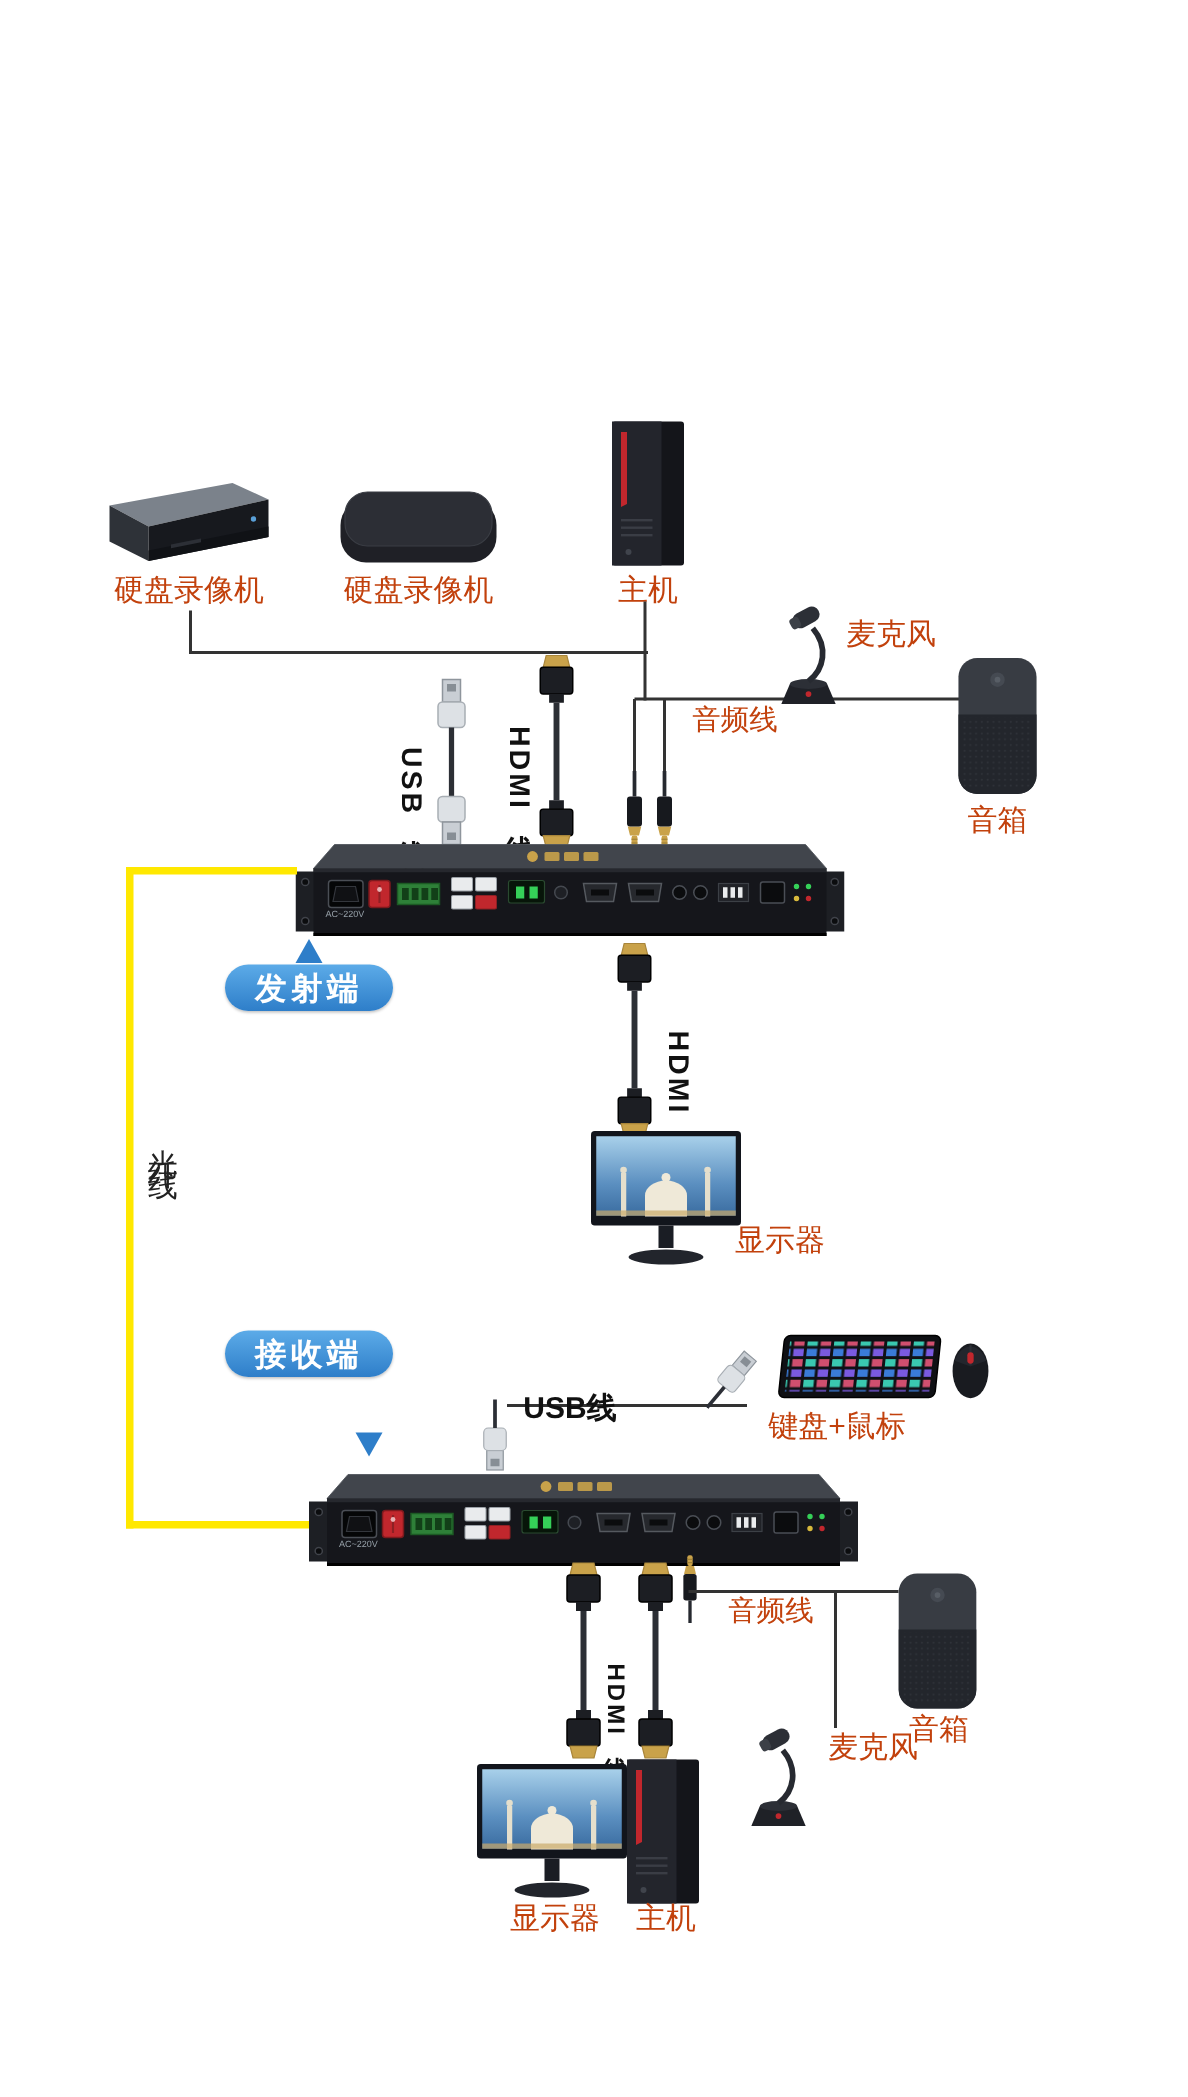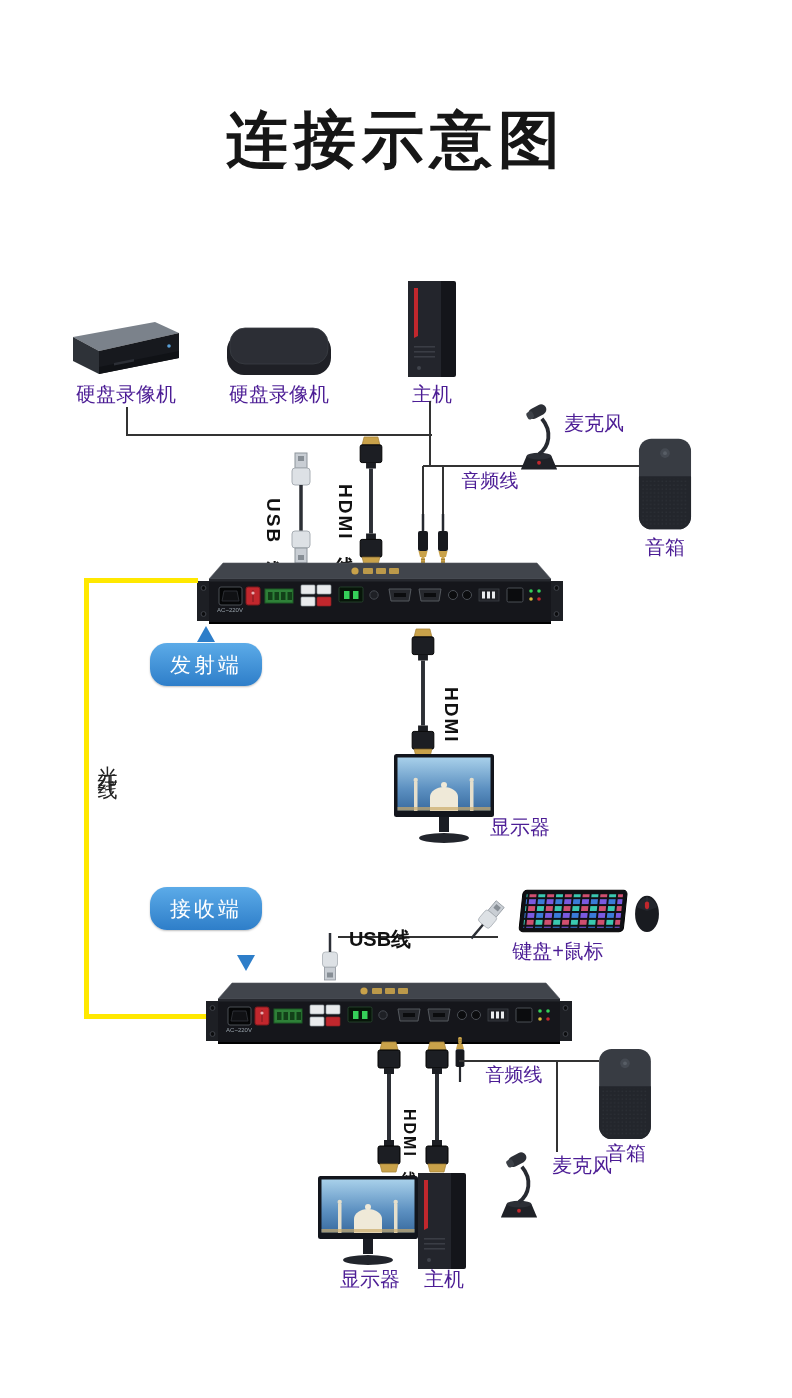--- a/index.html
+++ b/index.html
@@ -1,31 +1,31 @@
 <!DOCTYPE html>
 <html style="--badge-light: #5cabe8; --badge-dark: #2e7ec9; --fiber: #ffe800; --line: #333333;"><head>
 <meta charset="utf-8">
 <style>
   * { box-sizing: border-box; margin: 0; padding: 0; }
   html, body { background: #fff; }
   body { font-family: "Liberation Sans", "DejaVu Sans", sans-serif; }
   .stage { position: relative; width: 792px; height: 1398px; background: #fff; overflow: hidden; }
   .title { position: absolute; left: 0; right: 0; top: 98px; text-align: center;
            font-size: 62px; font-weight: 600; letter-spacing: 6px; color: #161616; }
-  .lbl { position: absolute; font-size: 20px; color: #4c1d95; text-align: center; line-height: 1.15; }
+  .lbl { position: absolute; font-size: 20px; color: #c2410c; text-align: center; line-height: 1.15; }
   .b { font-weight: 700; color: #111; }
   .vlbl { position: absolute; writing-mode: vertical-rl; font-weight: 700; color: #111;
           font-size: 19px; letter-spacing: 2px; text-align: center; }
   .upright { text-orientation: upright; font-weight: 500; letter-spacing: 7px; color: #222; }
   .tiny { position: absolute; font-size: 6px; color: #96a0a8; text-align: center; letter-spacing: 0; }
   .line { position: absolute; background: var(--line, #333); }
   .fiber { position: absolute; background: var(--fiber, #ffe800); }
-  .badge { position: absolute; width: 112px; height: 43px; border-radius: 17px;
+  .badge { position: absolute; width: 112px; height: 31px; border-radius: 17px;
            background: linear-gradient(180deg, var(--badge-light, #5cabe8), var(--badge-dark, #2e7ec9));
-           color: #fff; font-size: 21px; font-weight: 400; letter-spacing: 3px;
+           color: #fff; font-size: 21px; font-weight: 700; letter-spacing: 3px;
            display: flex; align-items: center; justify-content: center;
            box-shadow: 0 1px 2px rgba(0,0,0,.25); }
   .arrow-up { position: absolute; width: 0; height: 0;
               border-left: 9px solid transparent; border-right: 9px solid transparent;
               border-bottom: 16px solid var(--badge-dark, #2e7ec9); }
   .arrow-down { position: absolute; width: 0; height: 0;
               border-left: 9px solid transparent; border-right: 9px solid transparent;
               border-top: 16px solid var(--badge-dark, #2e7ec9); }
   .dev { position: absolute; }
   .rot180 { transform: rotate(180deg); }
@@ -208,21 +208,20 @@
       <ellipse cx="15" cy="25" rx="12.5" ry="19" fill="#191b20"></ellipse>
       <path d="M4,18 a12.5,19 0 0 1 22,0 l-11,4 z" fill="#23262d"></path>
       <line x1="15" y1="7" x2="15" y2="21" stroke="#2c2f36" stroke-width="1.5"></line>
       <rect x="12.8" y="12" width="4.4" height="8" rx="2.2" fill="#c1272d"></rect>
     </symbol>
   </defs>
 </svg>
 
 <div class="stage">
 
-  <div class="title">连接示意图</div>
 
   <svg class="dev" style="left:70px;top:318px;width:112px;height:58px">
       <use href="#sym-dvr"></use>
     </svg>
   <svg class="dev" style="left:226px;top:326px;width:106px;height:50px">
       <use href="#sym-settop"></use>
     </svg>
   <svg class="dev" style="left:406px;top:280px;width:52px;height:98px">
       <use href="#sym-tower"></use>
     </svg>

